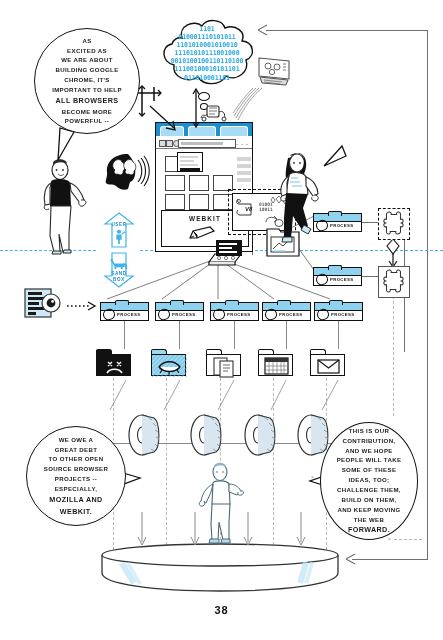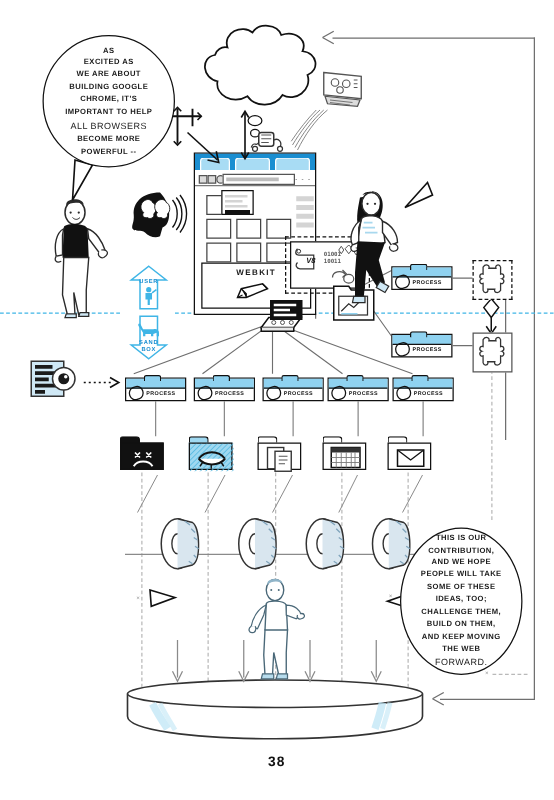--- a/index.html
+++ b/index.html
@@ -18,21 +18,21 @@
     border-radius:50%;
     display:flex;align-items:center;justify-content:center;
     text-align:center;
     box-sizing:border-box;
     z-index:40;
   }
   .bubble .txt{
     font-size:6.1px;line-height:1.62;letter-spacing:.35px;
     text-transform:uppercase;font-weight:600;padding:0 7px;
   }
-  .bubble .txt b{font-weight:400;font-size:7.2px;letter-spacing:.4px;}
+  .bubble .txt b{font-weight:700;font-size:7.2px;letter-spacing:.4px;}
   .tail{position:absolute;z-index:39;}
 
   
   .ln{position:absolute;background:#6f6f6f;z-index:5;}
   .dash-h{position:absolute;height:0;border-top:1.2px dashed #3fb5e6;z-index:6;}
   .dash-v{position:absolute;width:0;border-left:1.1px dashed #b9b9b9;z-index:4;}
   .thin-v{position:absolute;width:0;border-left:.9px solid #8a8a8a;z-index:4;}
 
   
   .proc{
@@ -144,20 +144,32 @@
     </div>
   </div>
   <svg class="tail" style="left:56px;top:126px;width:28px;height:36px;" viewBox="0 0 28 36">
     <path d="M4 2 L2 34 L18 6 Z" fill="#fff" stroke="#111" stroke-width="1.3"></path>
   </svg>
 
   <svg class="tail" style="left:322px;top:144px;width:30px;height:26px;" viewBox="0 0 30 26">
     <path d="M20 2 L2 22 L24 12 Z" fill="#fff" stroke="#111" stroke-width="1.3"></path>
   </svg>
 
+  <div class="bubble" id="bubble-left-bottom" style="left:26px;top:426px;width:100px;height:100px;">
+    <div class="txt">
+      <span>WE OWE A</span><br>
+      <span>GREAT DEBT</span><br>
+      <span>TO OTHER OPEN</span><br>
+      <span>SOURCE BROWSER</span><br>
+      <span>PROJECTS --</span><br>
+      <span>ESPECIALLY,</span><br>
+      <b>MOZILLA AND</b><br>
+      <b>WEBKIT.</b>
+    </div>
+  </div>
   <svg class="tail" style="left:118px;top:468px;width:26px;height:22px;" viewBox="0 0 26 22">
     <path d="M2 4 L22 10 L3 17 Z" fill="#fff" stroke="#111" stroke-width="1.3"></path>
   </svg>
 
   <div class="bubble" id="bubble-right-bottom" style="left:320px;top:422px;width:98px;height:118px;">
     <div class="txt">
       <span>THIS IS OUR</span><br>
       <span>CONTRIBUTION,</span><br>
       <span>AND WE HOPE</span><br>
       <span>PEOPLE WILL TAKE</span><br>
@@ -173,20 +185,29 @@
   <svg class="tail" style="left:308px;top:470px;width:24px;height:22px;" viewBox="0 0 24 22">
     <path d="M22 4 L2 11 L21 17 Z" fill="#fff" stroke="#111" stroke-width="1.3"></path>
   </svg>
 
   <div id="thought-cloud">
     <svg style="position:absolute;left:0;top:0;width:110px;height:72px;" viewBox="0 0 110 72">
       <path d="M30 20 C26 8 42 1 50 8 C55 0 70 1 73 10 C84 6 94 14 90 23
                C102 24 104 38 94 42 C98 54 84 64 74 58 C68 68 52 68 46 59
                C34 66 20 58 22 47 C10 45 8 28 20 26 C21 22 25 19 30 20 Z" fill="#fff" stroke="#111" stroke-width="1.4"></path>
     </svg>
+    <div class="cloud-bin">
+      <div>1101</div>
+      <div>010001110101011</div>
+      <div>1101010001010010</div>
+      <div>11101010111001000</div>
+      <div>0010100100110110100</div>
+      <div>11100100010101101</div>
+      <div>011010001101</div>
+    </div>
   </div>
   <div class="puff" style="left:198px;top:92px;width:10px;height:7px;"></div>
   <div class="puff" style="left:200px;top:103px;width:6px;height:4.5px;"></div>
 
   <div id="presentation">
     <svg viewBox="0 0 38 34" style="width:38px;height:34px;">
       <path d="M3 3 L33 6 L33 24 L3 21 Z" fill="#fff" stroke="#555" stroke-width="1.1"></path>
       <circle cx="12" cy="11" r="3" fill="none" stroke="#555" stroke-width=".9"></circle>
       <circle cx="21" cy="12" r="3" fill="none" stroke="#555" stroke-width=".9"></circle>
       <circle cx="16" cy="17" r="2.6" fill="none" stroke="#555" stroke-width=".9"></circle>

